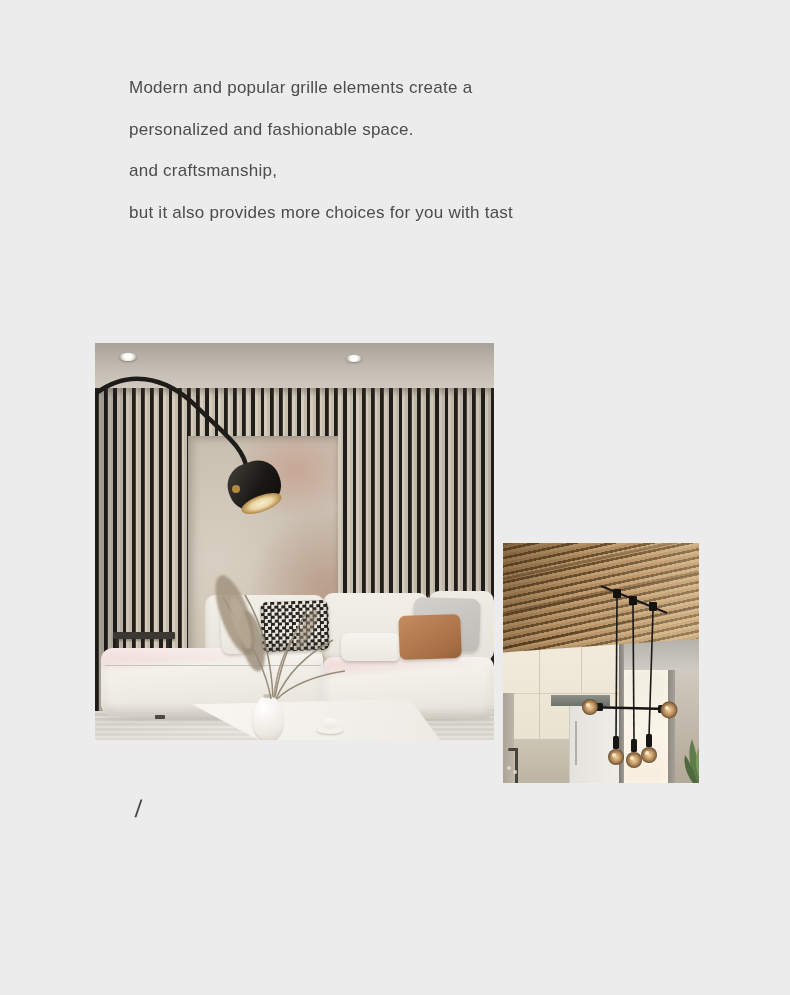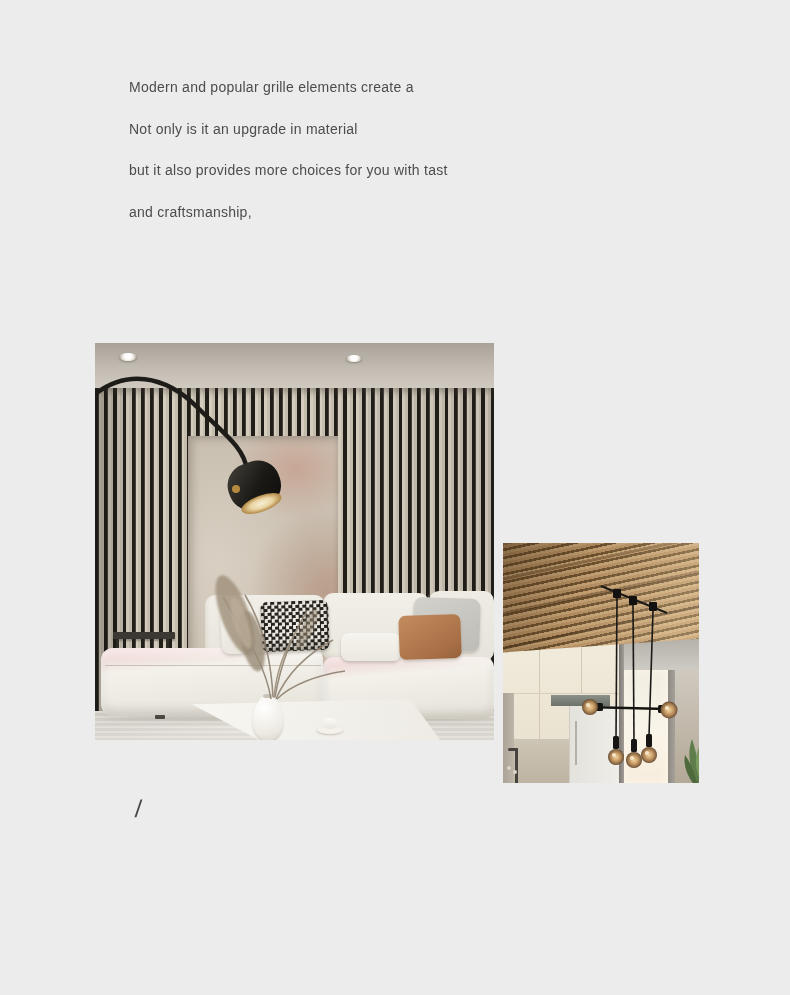--- a/index.html
+++ b/index.html
@@ -1,21 +1,21 @@
 <!DOCTYPE html>
 <html><head>
 <meta charset="utf-8">
 <style>
   html,body{margin:0;padding:0;}
   body{width:790px;height:995px;background:#ececec;font-family:"Liberation Sans",sans-serif;position:relative;overflow:hidden;}
   .page{position:absolute;inset:0;}
   .abs-fill{position:absolute;inset:0;width:100%;height:100%;}
 
   
-  .intro{position:absolute;left:129px;top:67px;width:560px;color:#4c4c4c;font-size:14px;line-height:41.5px;letter-spacing:.25px;}
+  .intro{position:absolute;left:129px;top:67px;width:560px;color:#4c4c4c;font-size:17px;line-height:41.5px;letter-spacing:.25px;}
 
   
   .photo1{position:absolute;left:95px;top:343px;width:399px;height:397px;overflow:hidden;background:#cfc8ba;}
   .p1-ceiling{position:absolute;left:0;top:0;width:100%;height:45px;
     background:linear-gradient(180deg,#a8a29a 0%,#c3bdb3 60%,#cfc9bf 100%);}
   .clight{position:absolute;border-radius:50%;
     background:radial-gradient(circle at 50% 40%,#ffffff 30%,#e9e5dc 55%,#9c968b 92%);
     box-shadow:0 1px 2px rgba(60,55,48,.4);}
   .clight.one{left:24px;top:10px;width:18px;height:8px;}
   .clight.two{left:251px;top:12px;width:16px;height:7px;}
@@ -100,23 +100,23 @@
   .slash{position:absolute;left:135px;top:795px;font-size:24px;color:#474747;transform:skewX(-4deg);}
   .tagline{position:absolute;left:129px;top:861px;font-size:18px;line-height:19.5px;color:#484848;letter-spacing:.2px;}
 </style>
 </head>
 <body>
 
 <div class="page">
 
   <section class="intro">
     <div>Modern and popular grille elements create a</div>
-    <div>Not only is it an upgrade in material</div>
+    <div>personalized and fashionable space.</div>
+    <div>and craftsmanship,</div>
     <div>but it also provides more choices for you with tast</div>
-    <div>and craftsmanship,</div>
   </section>
 
   <figure class="photo1" style="margin:0;">
     <div class="p1-ceiling"></div>
     <div class="p1-slats"></div>
     <div class="p1-panel"></div>
     <div class="clight one"></div>
     <div class="clight two"></div>
     <div class="p1-floor"></div>
 

